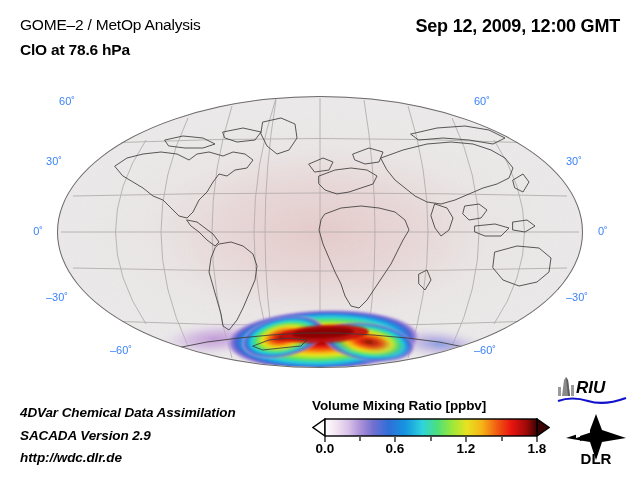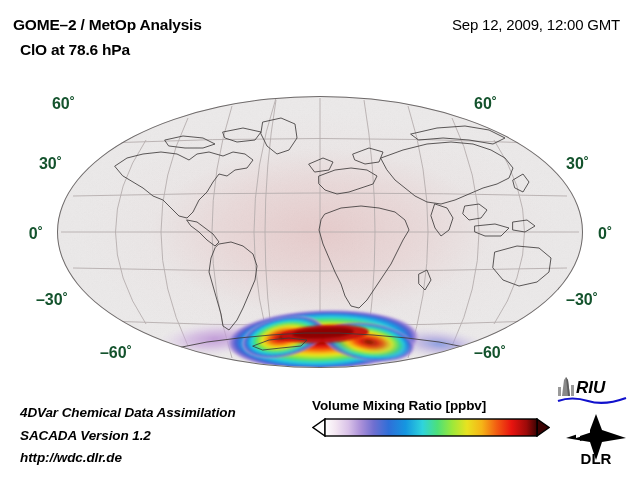--- a/index.html
+++ b/index.html
@@ -12,42 +12,42 @@
     height: 480px;
     position: relative;
     overflow: hidden;
     font-family: "Liberation Sans", sans-serif;
     color: #000000;
   }
 
   
   #header-title-main {
     position: absolute;
-    left: 13px;
+    left: 20px;
     top: 16px;
     font-size: 15.5px;
-    font-weight: bold;
+    font-weight: normal;
     letter-spacing: -0.2px;
     white-space: nowrap;
   }
   #header-subtitle {
     position: absolute;
     left: 20px;
     top: 41px;
     font-size: 15.5px;
     font-weight: bold;
     letter-spacing: -0.2px;
     white-space: nowrap;
   }
   #header-timestamp {
     position: absolute;
     right: 20px;
     top: 16px;
-    font-size: 15px;
-    font-weight: normal;
+    font-size: 18px;
+    font-weight: bold;
     letter-spacing: -0.2px;
     white-space: nowrap;
     text-align: center;
   }
 
   
   #map-panel {
     position: absolute;
     left: 0px;
     top: 80px;
@@ -98,23 +98,23 @@
   .map-svg {
     position: absolute;
     inset: 0;
     width: 100%;
     height: 100%;
   }
 
   
   .lat-label {
     position: absolute;
-    font-size: 16px;
-    font-weight: bold;
-    color: #14532d;
+    font-size: 11px;
+    font-weight: normal;
+    color: #3b82f6;
     white-space: nowrap;
   }
   .lat-label.right { text-align: left; }
   .lat-label.left  { text-align: right; }
 
   
   #footer-lines {
     position: absolute;
     left: 20px;
     top: 402px;
@@ -347,21 +347,21 @@
 
   <div class="lat-label right" style="left:474px; top:15px;">60˚</div>
   <div class="lat-label right" style="left:566px; top:75px;">30˚</div>
   <div class="lat-label right" style="left:598px; top:145px;">0˚</div>
   <div class="lat-label right" style="left:566px; top:211px;">–30˚</div>
   <div class="lat-label right" style="left:474px; top:264px;">–60˚</div>
 </div>
 
 <div id="footer-lines">
   <div>4DVar Chemical Data Assimilation</div>
-  <div>SACADA Version 1.2</div>
+  <div>SACADA Version 2.9</div>
   <div>http://wdc.dlr.de</div>
 </div>
 
 <div id="colorbar-block">
   <div id="colorbar-title">Volume Mixing Ratio [ppbv]</div>
 
   <div id="colorbar-wrap">
     <svg width="238" height="19" viewBox="0 0 238 19">
       <defs>
         <linearGradient id="cbgrad" x1="0" y1="0" x2="1" y2="0">
@@ -385,20 +385,37 @@
       </defs>
 
       <polygon points="13,1 13,18 1,9.5" fill="#ffffff" stroke="#000000" stroke-width="1.4"></polygon>
 
       <polygon points="225,1 225,18 237,9.5" fill="#3c0303" stroke="#000000" stroke-width="1.4"></polygon>
 
       <rect x="13" y="1" width="212" height="17" fill="url(#cbgrad)" stroke="#000000" stroke-width="1.4"></rect>
     </svg>
   </div>
 
+  <div id="colorbar-ticks-row">
+    <svg width="238" height="5" viewBox="0 0 238 5" style="position:absolute;left:0;top:-1px;">
+      <g stroke="#000000" stroke-width="1.2">
+        <line x1="13" y1="0" x2="13" y2="5"></line>
+        <line x1="48" y1="0" x2="48" y2="4"></line>
+        <line x1="83" y1="0" x2="83" y2="5"></line>
+        <line x1="119" y1="0" x2="119" y2="4"></line>
+        <line x1="154" y1="0" x2="154" y2="5"></line>
+        <line x1="190" y1="0" x2="190" y2="4"></line>
+        <line x1="225" y1="0" x2="225" y2="5"></line>
+      </g>
+    </svg>
+    <span class="cb-ticklabel" style="left:13px;">0.0</span>
+    <span class="cb-ticklabel" style="left:83px;">0.6</span>
+    <span class="cb-ticklabel" style="left:154px;">1.2</span>
+    <span class="cb-ticklabel" style="left:225px;">1.8</span>
+  </div>
 </div>
 
 <svg id="logo-riu" viewBox="0 0 74 32">
 
   <g>
     <polygon points="6,22 8,6 10,3 12,6 14,22" fill="#8a8a8a"></polygon>
     <polygon points="10,3 12,6 14,22 12,22" fill="#5d5d5d"></polygon>
     <rect x="2" y="13" width="3" height="9" fill="#9a9a9a"></rect>
     <rect x="15" y="11" width="3" height="11" fill="#9a9a9a"></rect>
   </g>

